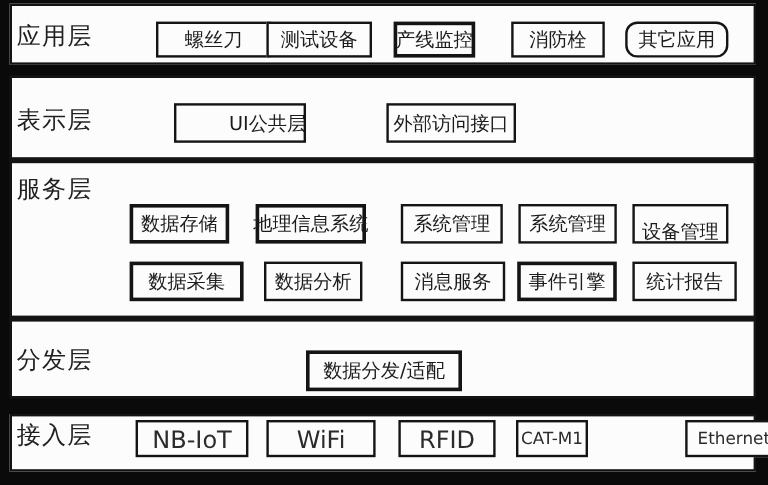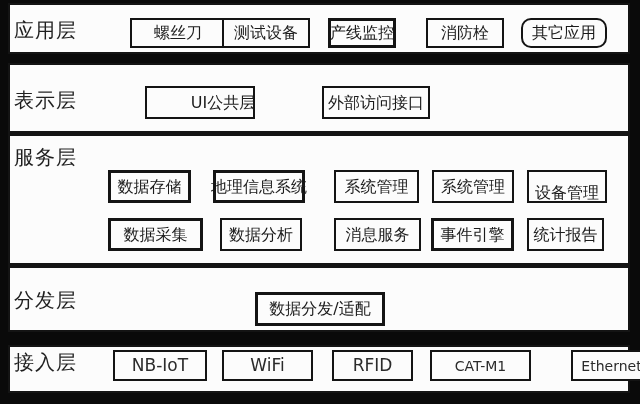--- a/index.html
+++ b/index.html
@@ -54,30 +54,30 @@
   .r-s1 .box:nth-child(2){left:213px;width:92px;border-width:3px;}
   .r-s1 .box:nth-child(3){left:334px;width:85px;}
   .r-s1 .box:nth-child(4){left:432px;width:82px;}
   .r-s1 .box:nth-child(5){left:527px;width:80px;align-items:flex-end;}
   
   .r-s2 .box{top:218px;height:33px;}
   .r-s2 .box:nth-child(1){left:108px;width:95px;border-width:3px;}
   .r-s2 .box:nth-child(2){left:220px;width:82px;}
   .r-s2 .box:nth-child(3){left:334px;width:87px;}
   .r-s2 .box:nth-child(4){left:431px;width:83px;border-width:3px;}
-  .r-s2 .box:nth-child(5){left:527px;width:77px;}
+  .r-s2 .box:nth-child(5){left:527px;width:87px;}
   
   .r-dist .box{top:292px;height:34px;border-width:3px;}
   .r-dist .box:nth-child(1){left:255px;width:130px;}
   
-  .r-access .box{top:350px;height:31px;font-size:17px;color:#2b2b2b;}
+  .r-access .box{top:350px;height:31px;font-size:20px;color:#2b2b2b;}
   .r-access .box:nth-child(1){left:113px;width:94px;}
   .r-access .box:nth-child(2){left:222px;width:91px;}
   .r-access .box:nth-child(3){left:332px;width:81px;}
-  .r-access .box:nth-child(4){left:430px;width:101px;font-size:14px;}
+  .r-access .box:nth-child(4){left:430px;width:60px;font-size:14px;}
   .r-access .box:nth-child(5){left:527px;width:81px;font-size:14px;margin-left:44px;}
 </style>
 </head>
 <body>
 
 <div class="stage">
 
   <div class="panel panel-app"></div>
   <div class="panel-mid">
     <div class="section sec-present"></div>

